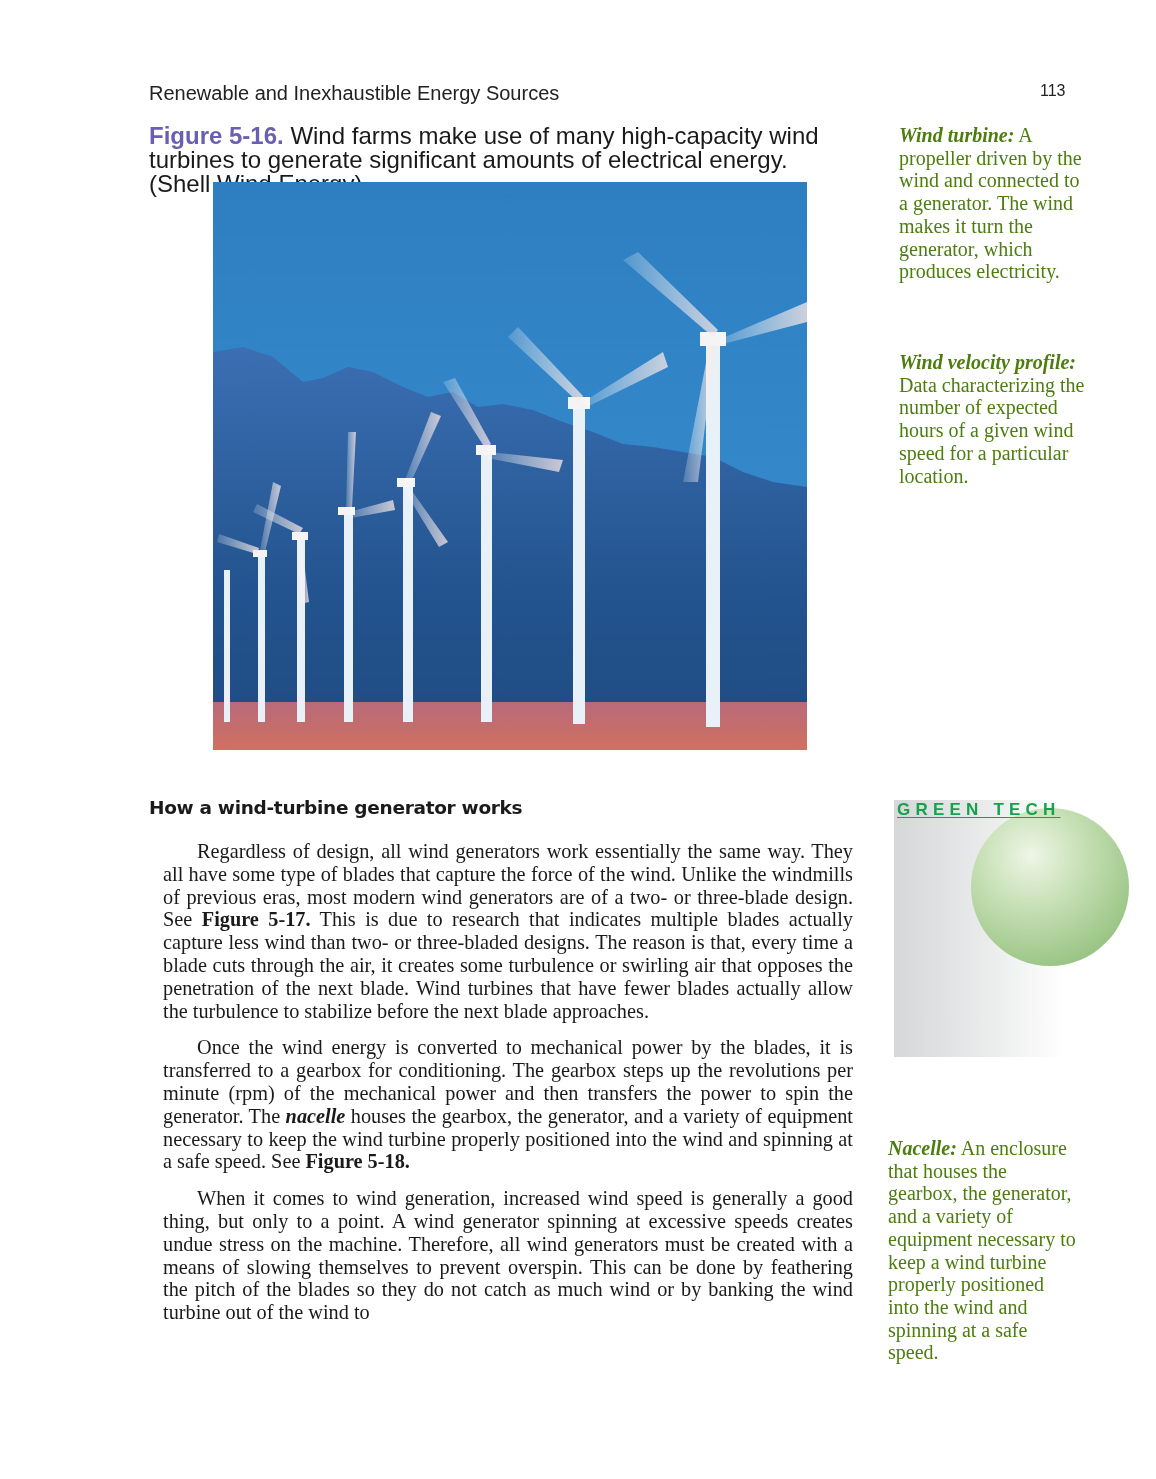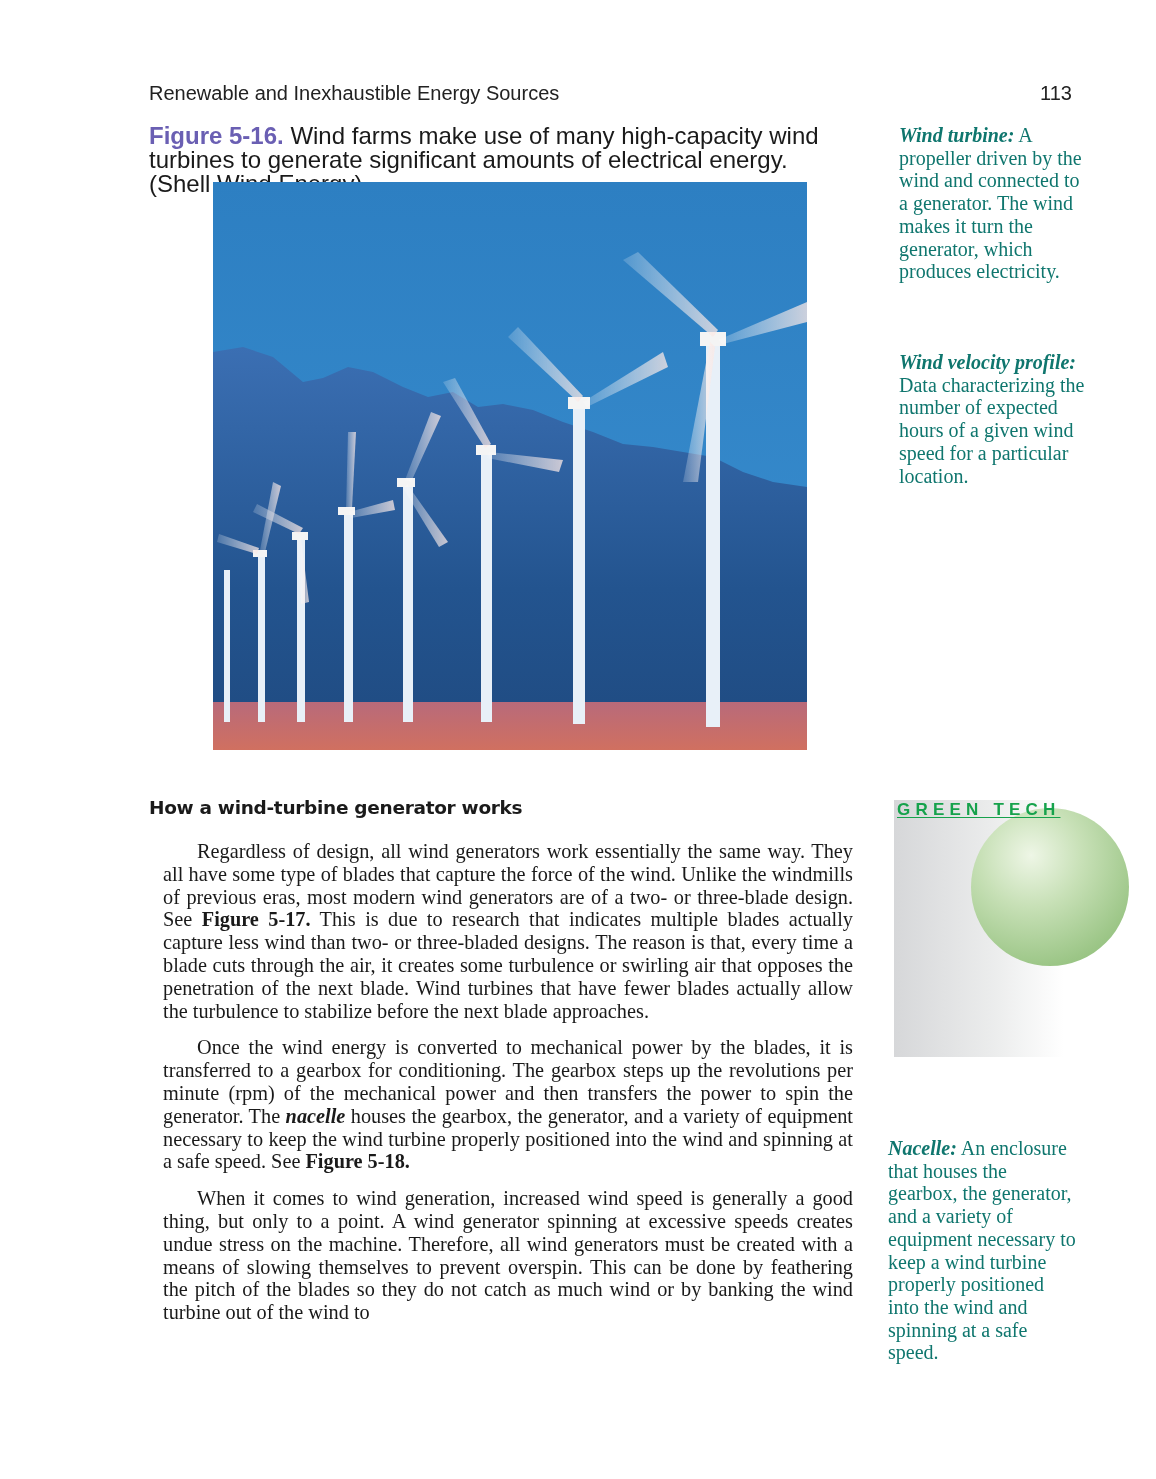--- a/index.html
+++ b/index.html
@@ -1,23 +1,23 @@
 <!DOCTYPE html>
 <html><head>
 <meta charset="utf-8">
 <style>
   html, body { margin: 0; padding: 0; background: #ffffff; }
   body { width: 1156px; height: 1479px; position: relative; overflow: hidden; }
   .abs { position: absolute; }
   .running-head { left: 149px; top: 82px; font-family: "Liberation Sans", sans-serif; font-size: 20px; color: #222; }
-  .page-num { left: 1040px; top: 82px; font-family: "Liberation Sans", sans-serif; font-size: 20px; color: #222; }
+  .page-num { left: 1040px; top: 82px; font-family: "Liberation Sans", sans-serif; font-size: 16px; color: #222; }
   .caption { left: 149px; top: 124px; width: 700px; font-family: "Liberation Sans", sans-serif; font-size: 24px; line-height: 24px; color: #1a1a1a; }
   .caption .fig-label { color: #6a5fb3; font-weight: bold; }
   .photo { left: 213px; top: 182px; width: 594px; height: 568px; overflow: hidden; }
-  .margin-note { font-family: "Liberation Serif", serif; font-size: 20px; line-height: 22.7px; color: #0f766e; width: 190px; }
+  .margin-note { font-family: "Liberation Serif", serif; font-size: 20px; line-height: 22.7px; color: #4d7c0f; width: 190px; }
   .margin-note .term { font-style: italic; font-weight: bold; }
   .note1 { left: 899px; top: 124px; }
   .note2 { left: 899px; top: 351px; }
   .note3 { left: 888px; top: 1137px; }
   .green-tech { left: 894px; top: 800px; width: 240px; height: 257px; text-align: right; }
   .gt-bg { position: absolute; left: 0; top: 0; width: 170px; height: 257px; background: linear-gradient(90deg, #d6d7d9 0%, #eceded 60%, #ffffff 100%); }
   .gt-sphere { position: absolute; left: 77px; top: 8px; width: 158px; height: 158px; border-radius: 50%; background: radial-gradient(circle at 38% 30%, #eef6e6 0%, #c7e0b6 35%, #9cc687 75%, #86b871 100%); }
   .gt-title { position: absolute; left: 3px; top: 0px; font-family: "Liberation Sans", sans-serif; font-weight: bold; font-size: 17px; letter-spacing: 5.2px; color: #16a24c; text-decoration: underline; text-underline-offset: 2px; }
   .gt-body { position: absolute; left: 3px; top: 24px; width: 190px; font-family: "Liberation Sans", sans-serif; font-size: 16.5px; line-height: 22.6px; color: #1a1a1a; }
   .section-heading { left: 149px; top: 797px; font-family: "DejaVu Sans", sans-serif; font-weight: bold; font-size: 18.5px; color: #1a1a1a; letter-spacing: -0.3px; }

